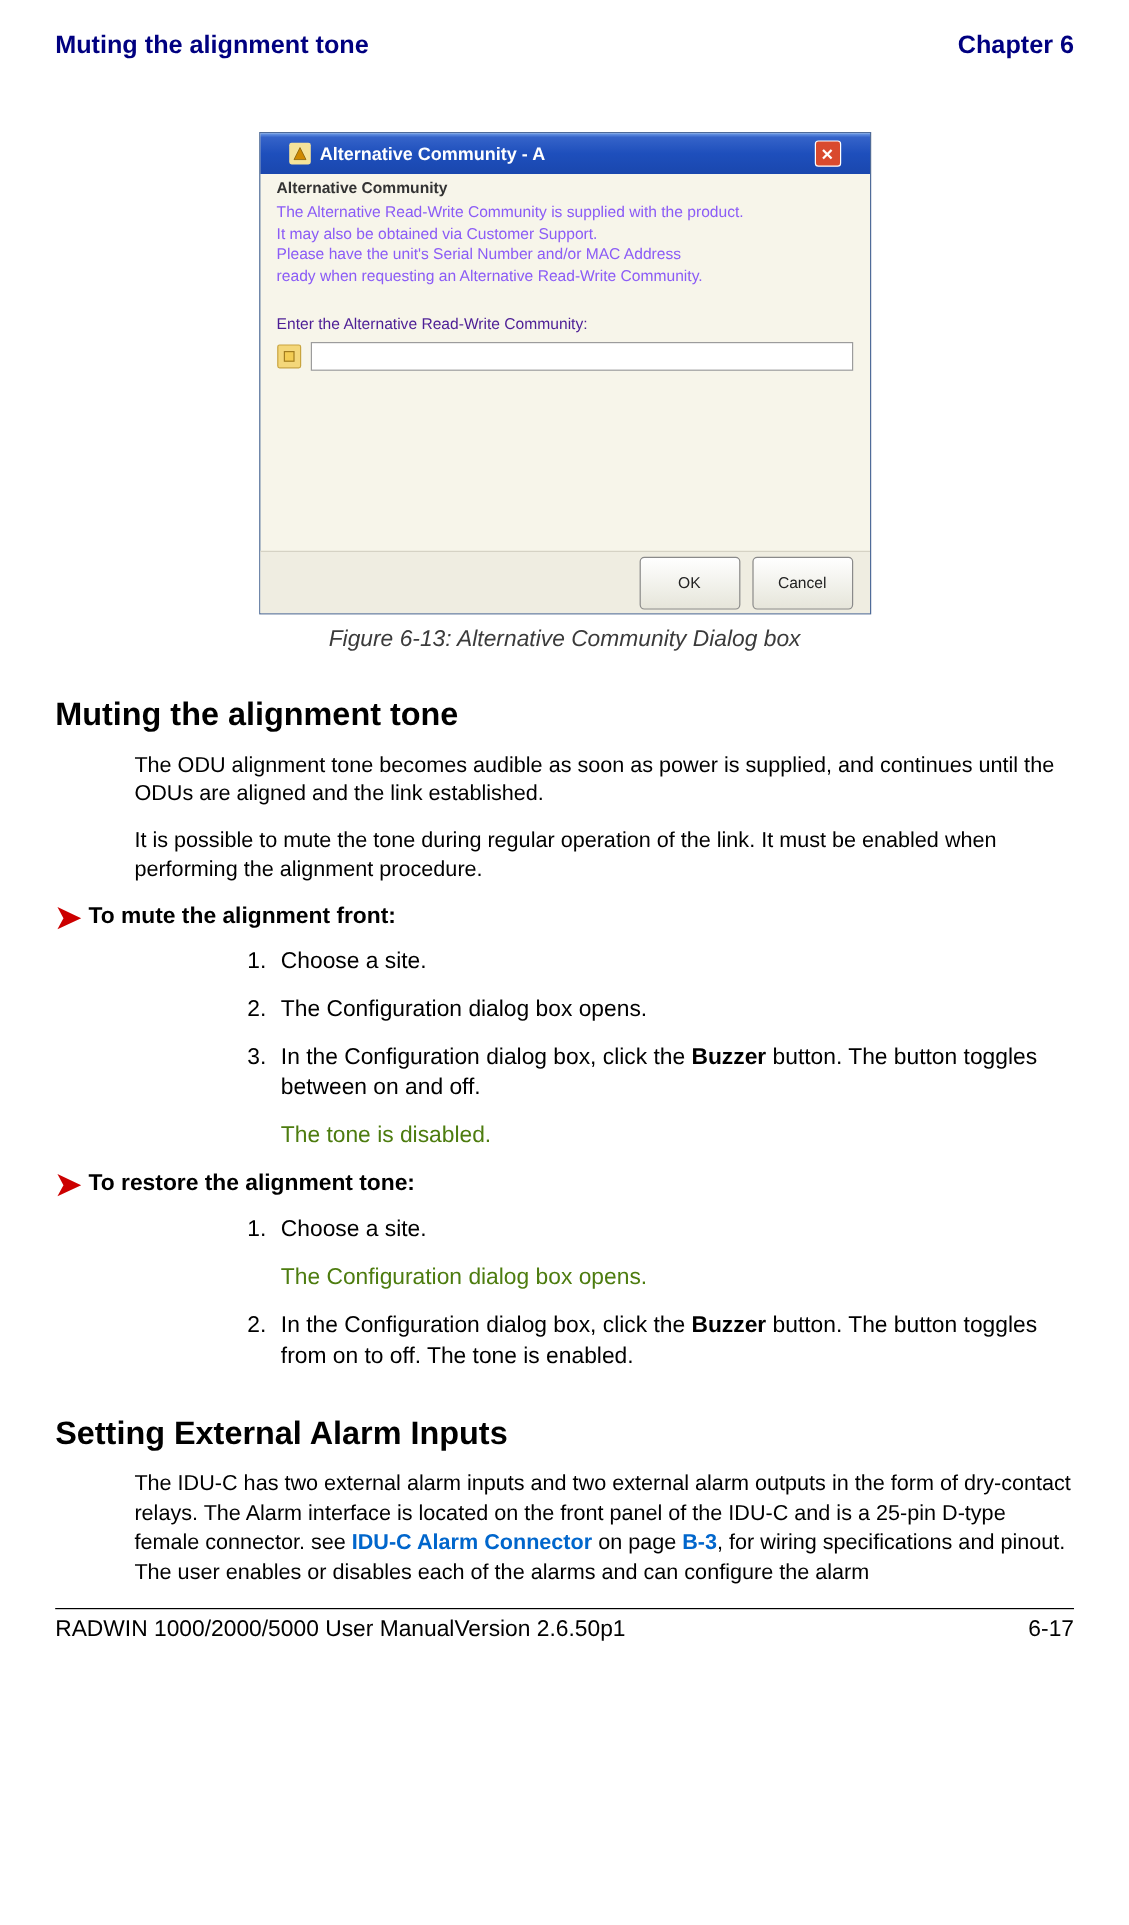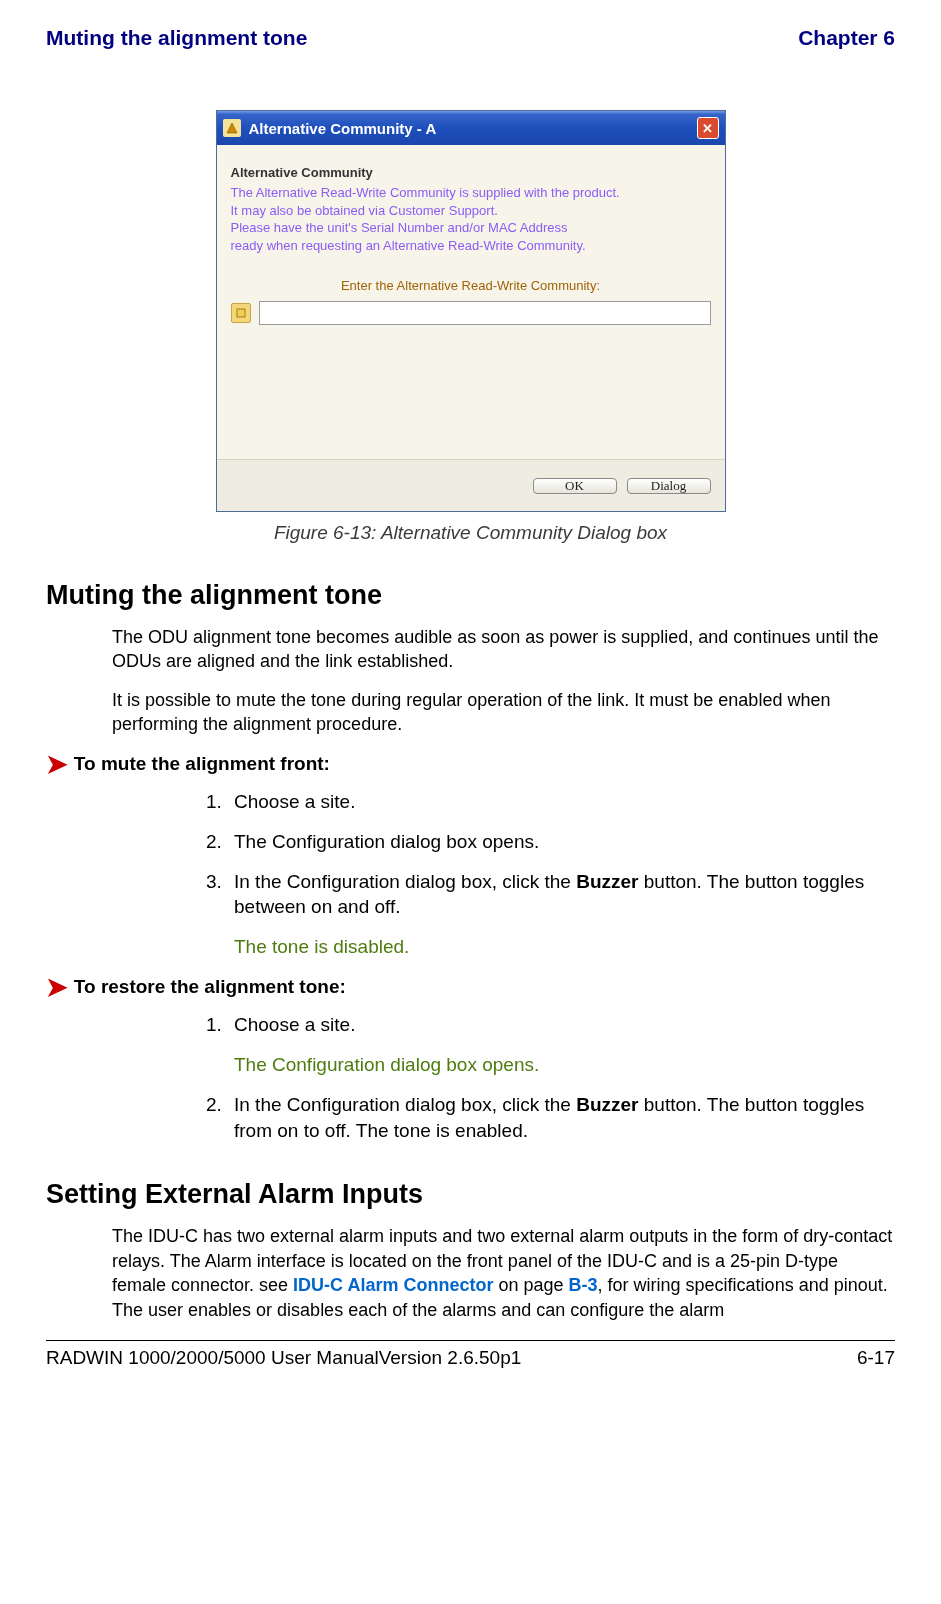--- a/index.html
+++ b/index.html
@@ -21,58 +21,58 @@
     width: 510px;
     height: 402px;
     border: 1px solid #4f6b99;
     background: #f7f5ea;
     position: relative;
     font-family: Tahoma, sans-serif;
   }
   .titlebar {
     height: 34px;
     background: linear-gradient(to bottom, #6f9de8 0%, #3563c9 10%, #1e4fbc 50%, #1a47ae 100%);
-    display: flex; align-items: center; padding: 0 6px;
+    display: flex; align-items: center; padding: 0 24px;
     color: #ffffff; font-weight: bold; font-size: 15px;
   }
   .titlebar .icon {
     width: 18px; height: 18px; background: #f5e39a; margin-right: 8px;
     display: flex; align-items: center; justify-content: center; border-radius: 2px;
   }
   .titlebar .icon svg { display: block; }
   .titlebar .spacer { flex: 1; }
   .close-btn {
     width: 22px; height: 22px; background: #d94a2e; border: 1px solid #ffffff;
     border-radius: 3px; display: flex; align-items: center; justify-content: center;
     color: #ffffff; font-weight: bold; font-size: 13px; line-height: 1;
   }
-  .dialog-body { padding: 20px 14px 10px 14px; color: #333333; font-size: 13px; }
+  .dialog-body { padding: 4px 14px 10px 14px; color: #333333; font-size: 13px; }
   .legend { font-weight: bold; font-size: 13px; color: #333333; margin-bottom: 4px; }
   .help-text { font-size: 13px; color: #8b5cf6; line-height: 1.35; margin-bottom: 24px; }
   .input-row { margin-top: 2px; }
-  .input-label { font-size: 13px; color: #a16207; margin-bottom: 8px; text-align: center; }
+  .input-label { font-size: 13px; color: #4c1d95; margin-bottom: 8px; }
   .input-wrap { display: flex; align-items: center; gap: 8px; }
   .warn-icon {
     width: 20px; height: 20px; background: #f4d77a; border: 1px solid #c9a43f;
     display: flex; align-items: center; justify-content: center; border-radius: 2px;
   }
   .text-input {
     flex: 1; height: 24px; border: 1px solid #9c9c9c; background: #ffffff;
     padding: 2px 4px; font-size: 13px;
   }
   .button-bar {
     position: absolute; bottom: 0; left: 0; right: 0;
     height: 52px; background: #efede1;
     display: flex; justify-content: flex-end; align-items: center; gap: 10px;
     padding-right: 14px; border-top: 1px solid #d5d2c4;
   }
   .xp-btn {
-    min-width: 84px; height: 16px; border: 1px solid #8a8a8a; border-radius: 4px;
+    min-width: 84px; height: 44px; border: 1px solid #8a8a8a; border-radius: 4px;
     background: linear-gradient(to bottom, #ffffff, #e6e5da);
-    font-size: 13px; font-family: Liberation Serif, serif; color: #222222;
+    font-size: 13px; font-family: Liberation Sans, sans-serif; color: #222222;
     display: flex; align-items: center; justify-content: center; cursor: pointer;
   }
   .figure-caption { font-style: italic; font-family: Verdana, sans-serif; font-size: 19px; color: #3b3b3b; margin-top: 10px; }
 
   .section-h2 { font-family: Verdana, sans-serif; font-weight: bold; font-size: 27px; color: #000000; margin-top: 36px; margin-bottom: 14px; }
   .body-text { font-family: Verdana, sans-serif; font-size: 18px; line-height: 1.36; color: #000000; margin-left: 66px; margin-bottom: 14px; }
   .proc-head { display: flex; align-items: center; gap: 6px; font-family: Verdana, sans-serif; font-weight: bold; font-size: 19px; color: #000000; margin-top: 10px; margin-bottom: 12px; }
   .proc-head .chev { color: #cc0000; font-size: 26px; font-weight: bold; line-height: 1; }
   ol.steps { list-style: none; margin-left: 160px; }
   ol.steps li { font-family: Verdana, sans-serif; font-size: 19px; line-height: 1.36; color: #000000; margin-bottom: 14px; display: flex; }
@@ -125,21 +125,21 @@
           </span>
           <input class="text-input" type="text" value="" style="">
         </div>
       </div>
     </div>
     <div class="button-bar">
       <div class="xp-btn">
           <span>OK</span>
         </div>
       <div class="xp-btn">
-          <span>Dialog</span>
+          <span>Cancel</span>
         </div>
     </div>
   </div>
   <div class="figure-caption">Figure 6-13: Alternative Community Dialog box</div>
 </div>
 
 <h2 class="section-h2">Muting the alignment tone</h2>
 <p class="body-text">The ODU alignment tone becomes audible as soon as power is supplied, and continues until the ODUs are aligned and the link established.</p>
 <p class="body-text">It is possible to mute the tone during regular operation of the link. It must be enabled when performing the alignment procedure.</p>
 

